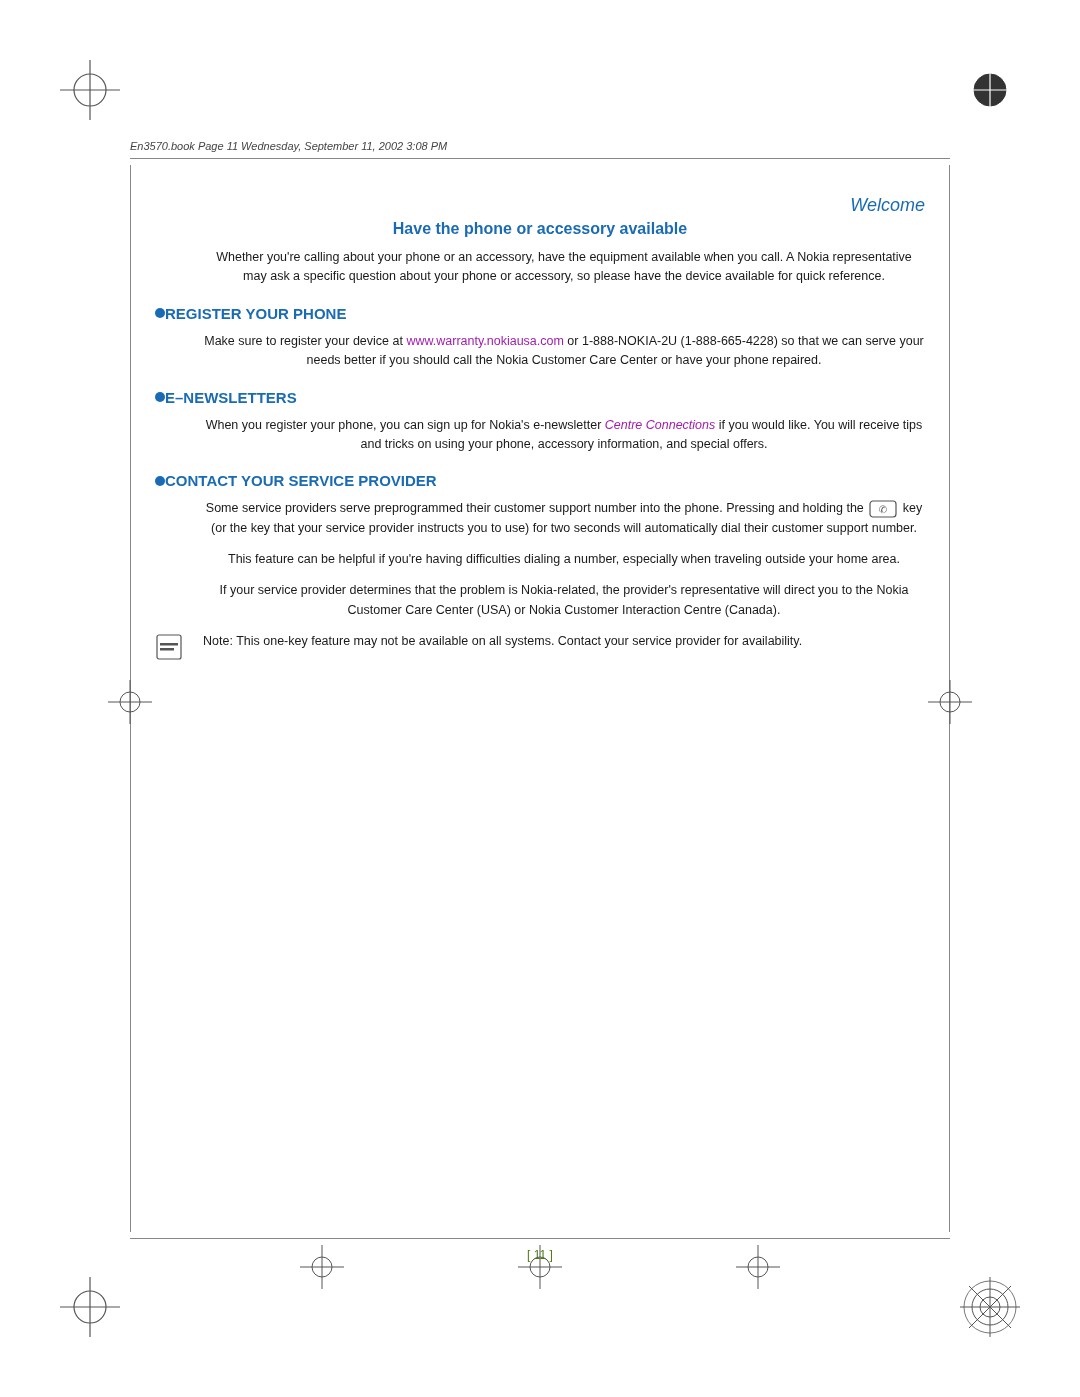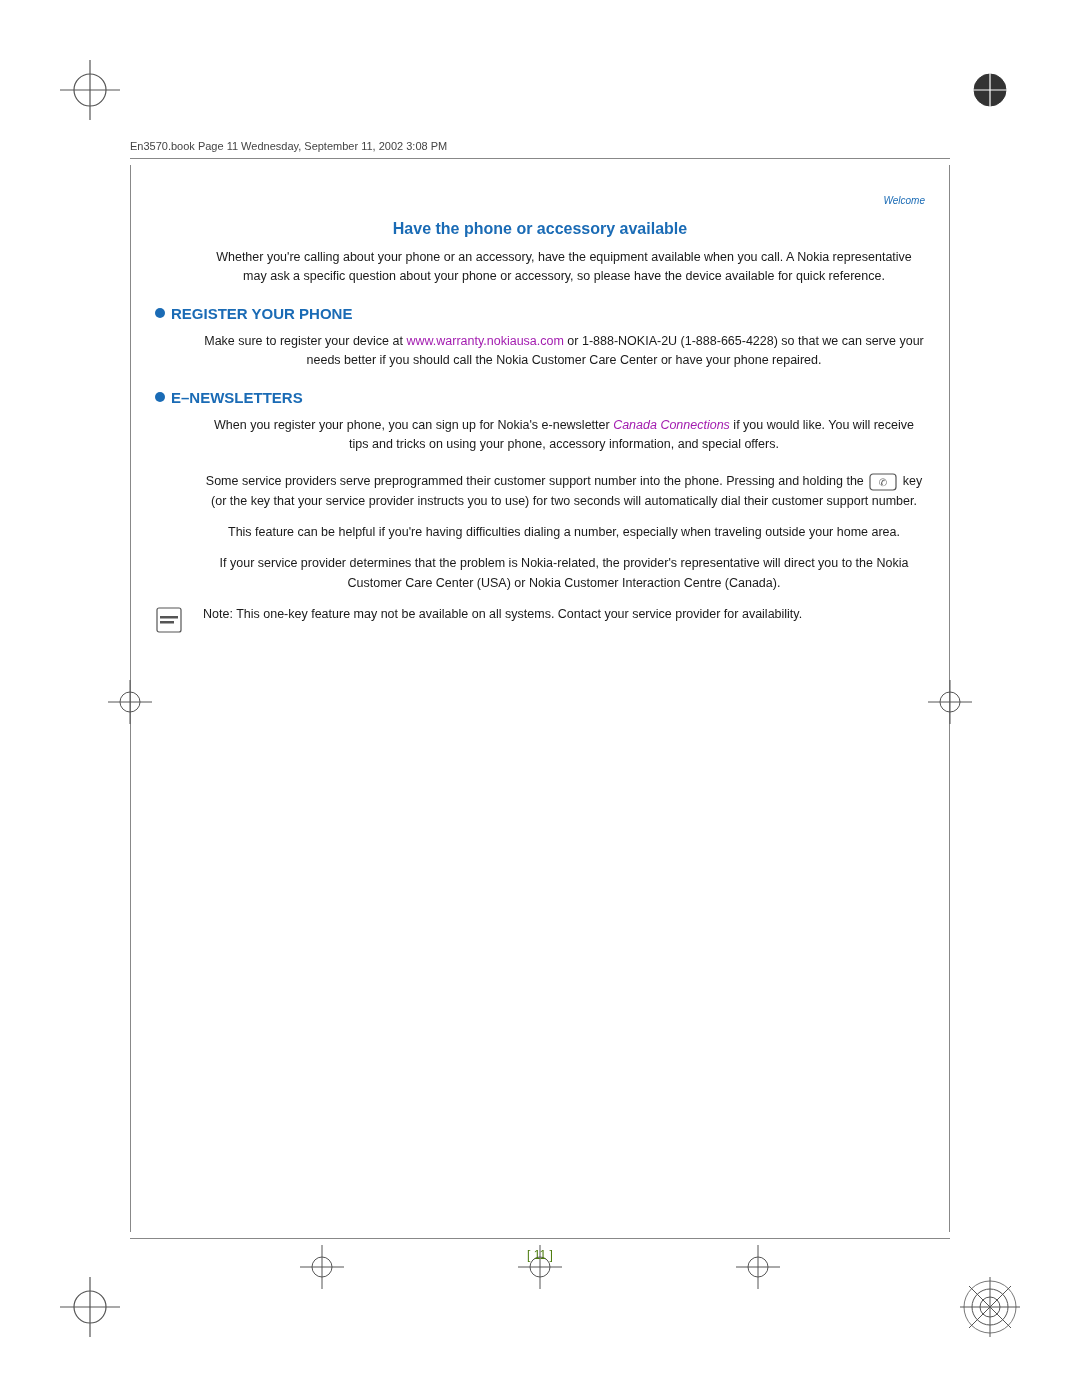--- a/index.html
+++ b/index.html
@@ -61,30 +61,31 @@
     }
 
     
     .header-meta {
       position: absolute;
       top: 140px;
       left: 130px;
       font-size: 11px;
       color: #444;
       font-family: Arial, Helvetica, sans-serif;
+      font-style: italic;
     }
 
     
     .welcome-label {
       position: absolute;
       top: 195px;
       right: 155px;
       font-style: italic;
       color: #1a6bb5;
-      font-size: 10px;
+      font-size: 18px;
       font-family: Arial, Helvetica, sans-serif;
     }
 
     
     .content {
       position: absolute;
       top: 220px;
       left: 155px;
       right: 155px;
       bottom: 175px;
@@ -100,21 +101,20 @@
     }
 
     .section-heading-blue-bullet {
       font-size: 15px;
       font-weight: bold;
       color: #1a6bb5;
       margin-bottom: 10px;
       font-family: Arial, Helvetica, sans-serif;
       display: flex;
       align-items: center;
-      gap: 6px;
     }
 
     .bullet-dot {
       width: 10px;
       height: 10px;
       background: #1a6bb5;
       border-radius: 50%;
       display: inline-block;
       flex-shrink: 0;
     }
@@ -328,25 +328,29 @@
         <span>Make sure to register your device at </span><a href="#" class="link-blue">www.warranty.nokiausa.com</a><span> or 1-888-NOKIA-2U (1-888-665-4228) so that we can serve your needs better if you should call the Nokia Customer Care Center or have your phone repaired.</span>
       </p>
     </div>
 
     <div class="section">
       <div class="section-heading-blue-bullet">
         <span class="bullet-dot"></span>
         <span>E–NEWSLETTERS</span>
       </div>
       <p class="body-text">
-        <span>When you register your phone, you can sign up for Nokia's e-newsletter </span><a href="#" class="nokia-link">Canada Connections</a><span> if you would like. You will receive tips and tricks on using your phone, accessory information, and special offers.</span>
+        <span>When you register your phone, you can sign up for Nokia's e-newsletter </span><a href="#" class="nokia-link">Centre Connections</a><span> if you would like. You will receive tips and tricks on using your phone, accessory information, and special offers.</span>
       </p>
     </div>
 
     <div class="section">
+      <div class="section-heading-blue-bullet">
+        <span class="bullet-dot"></span>
+        <span>CONTACT YOUR SERVICE PROVIDER</span>
+      </div>
       <p class="body-text">
         <span>Some service providers serve preprogrammed their customer support number into the phone. Pressing and holding the</span>
         
         <svg class="phone-key" viewBox="0 0 28 18" xmlns="http://www.w3.org/2000/svg">
           <rect x="1" y="1" width="26" height="16" rx="3" ry="3" fill="none" stroke="#555" stroke-width="1.2"></rect>
           <text x="14" y="13" text-anchor="middle" font-size="10" fill="#555" font-family="Arial">✆</text>
         </svg>
         <span> key (or the key that your service provider instructs you to use) for two seconds will automatically dial their customer support number.</span>
       </p>
       <p class="body-text">

